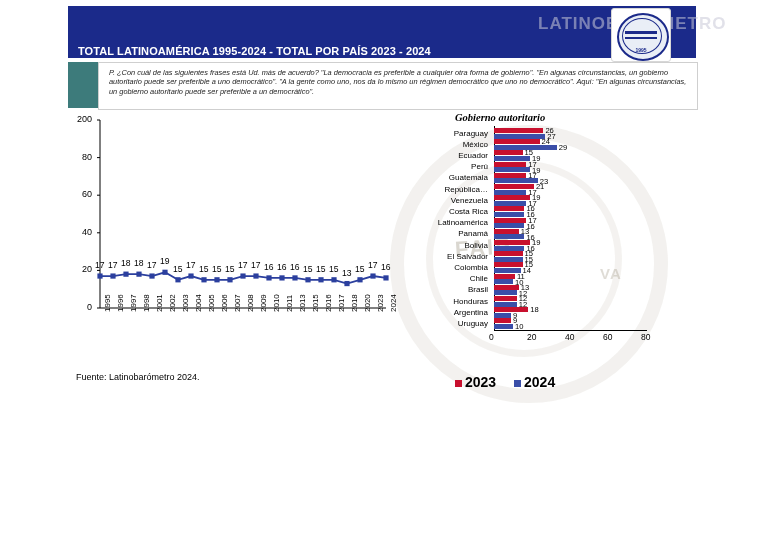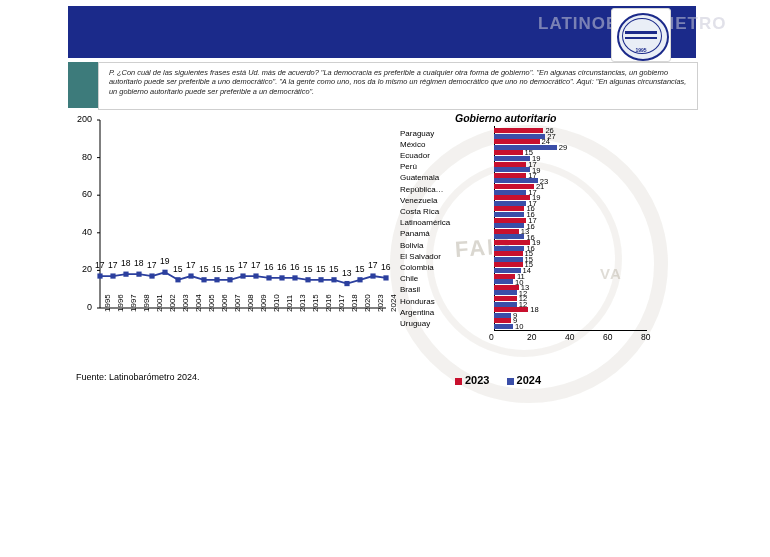--- a/index.html
+++ b/index.html
@@ -75,52 +75,53 @@
   .line-vals span{
     position:absolute;font-size:8.6px;color:#000;white-space:nowrap;
   }
   .xaxis-lab span{
     position:absolute;font-size:8px;color:#000;
     transform:rotate(-90deg);transform-origin:left top;white-space:nowrap;
   }
 
   
   .bar-title{
-    position:absolute;left:455px;top:112px;font-size:10.5px;font-style:italic;font-weight:bold;color:#000;
+    position:absolute;left:455px;top:112px;font-size:10.5px;font-style:italic;font-weight:bold;color:#000;font-family:Liberation Serif, serif;
   }
   .bar-wrap{position:absolute;left:400px;top:126px;width:300px;height:215px;}
   .bcat{
-    position:absolute;right:calc(100% - 92px);font-size:8px;color:#000;white-space:nowrap;
+    position:absolute;right:calc(100% - 92px);font-size:8px;color:#000;text-align:right;white-space:nowrap;
   }
   .brow{position:absolute;left:94px;height:18px;}
   .bseg{position:absolute;left:0;height:7px;}
   .b23{background:#c8102e;top:0;}
   .b24{background:#3a4ea8;top:7.5px;}
   .bval{position:absolute;font-size:7.6px;color:#000;white-space:nowrap;}
   .bx-lab{position:absolute;font-size:8.5px;color:#000;}
   .bar-axis{position:absolute;left:94px;top:0;width:152px;height:204px;border-left:1px solid #000;border-bottom:1px solid #000;}
-  .legend{position:absolute;left:455px;top:374px;font-size:11px;color:#000;}
+  .legend{position:absolute;left:455px;top:374px;font-size:14px;color:#000;}
   .legend i{display:inline-block;width:7px;height:7px;margin-right:3px;vertical-align:middle;}
   .lg23 i{background:#c8102e;}
   .lg24 i{background:#3a4ea8;}
   .legend span{margin-right:14px;}
 
   
   .source{
     position:absolute;left:76px;top:372px;font-size:9px;font-weight:normal;color:#000;
   }
 </style>
 </head>
 <body>
 
 <div class="header-band">
   <div class="wm-head">LATINOBARÓMETRO</div>
   <div class="t1">
     <br>
   </div>
+  <div class="t2">TOTAL LATINOAMÉRICA 1995-2024 - TOTAL POR PAÍS 2023 - 2024</div>
   <div class="logo">
     <div class="ring"></div>
     <div class="ring2"></div>
     <div class="bar"></div>
     <div class="bar2"></div>
     <div class="yr">1995</div>
   </div>
 </div>
 
 <div class="qrow">

